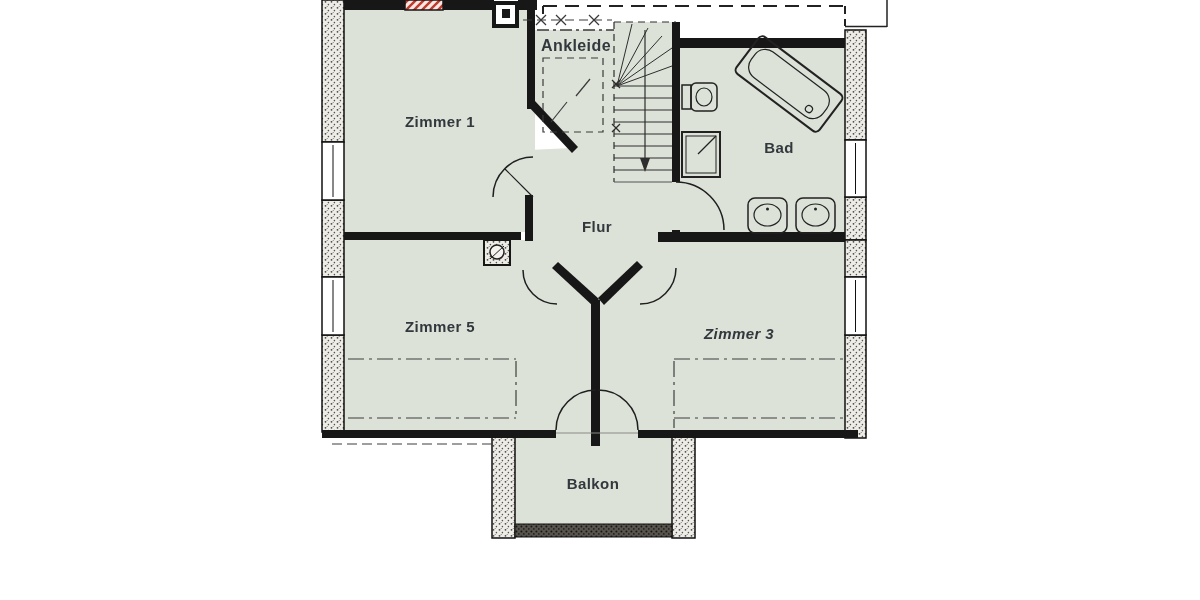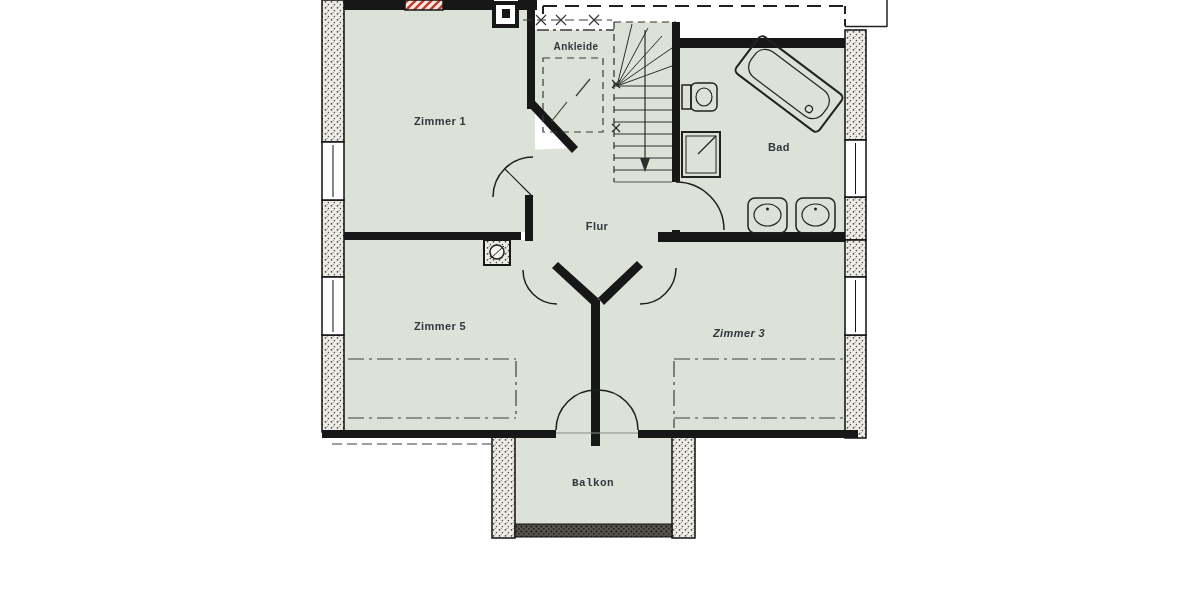--- a/index.html
+++ b/index.html
@@ -1,28 +1,28 @@
 <!DOCTYPE html>
 <html><head>
 <meta charset="utf-8">
 <style>
   html,body{margin:0;padding:0;background:#ffffff;}
   .canvas{position:relative;width:1200px;height:600px;background:#ffffff;overflow:hidden;
           font-family:"Liberation Sans",sans-serif;}
   .plan-svg{position:absolute;left:0;top:0;}
   .room-label{position:absolute;transform:translate(-50%,-50%);
-              font-size:11px;font-weight:600;color:#32383d;letter-spacing:.4px;
+              font-size:15px;font-weight:600;color:#32383d;letter-spacing:.4px;
               white-space:nowrap;}
   .lbl-zimmer1{left:440px;top:121px;}
-  .lbl-ankleide{left:576px;top:46px;font-size:10px;}
+  .lbl-ankleide{left:576px;top:46px;font-size:16px;}
   .lbl-bad{left:779px;top:147px;}
   .lbl-flur{left:597px;top:226px;}
   .lbl-zimmer2{left:440px;top:326px;}
   .lbl-zimmer3{left:739px;top:333px;font-style:italic;}
-  .lbl-balkon{left:593px;top:483px;font-family:Liberation Mono, monospace;}
+  .lbl-balkon{left:593px;top:483px;}
 </style>
 </head>
 <body>
 
 <div class="canvas">
 
 <svg class="plan-svg" width="1200" height="600" viewBox="0 0 1200 600">
   <defs>
     <pattern id="stip" width="6" height="6" patternUnits="userSpaceOnUse">
       <rect width="6" height="6" fill="#edece7"></rect>

